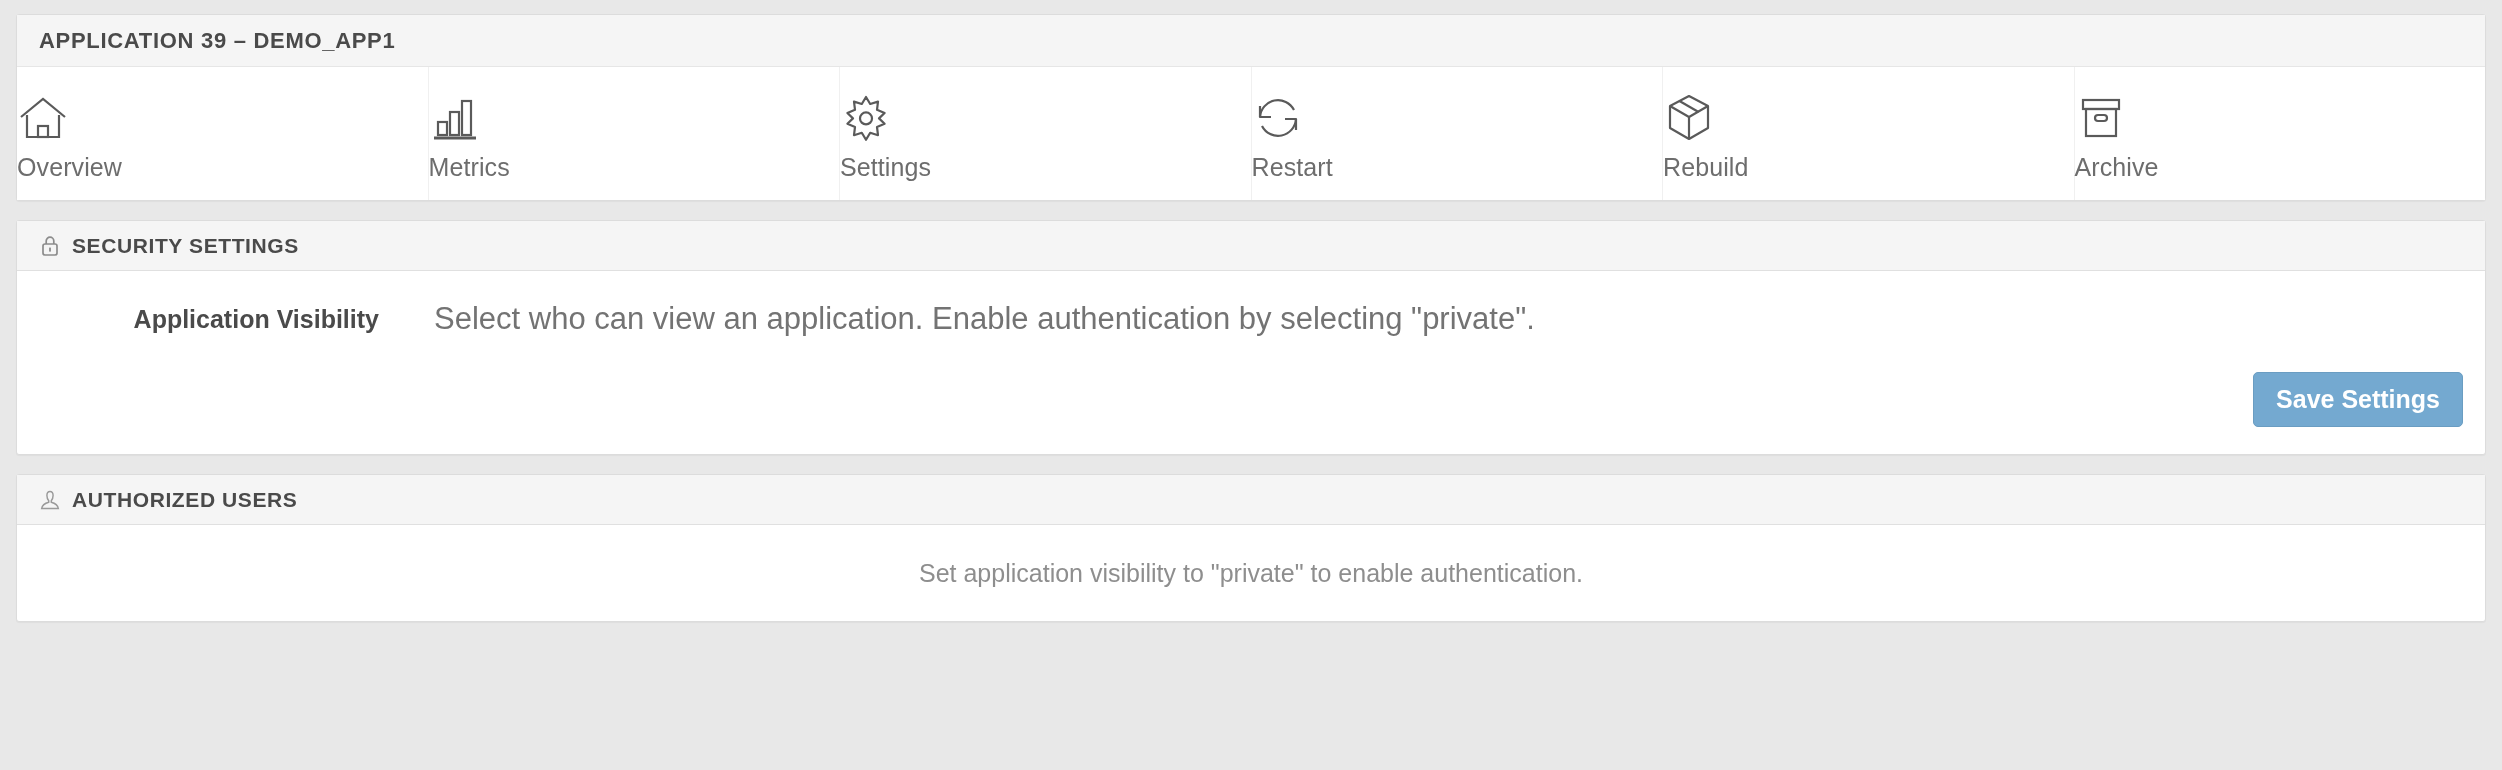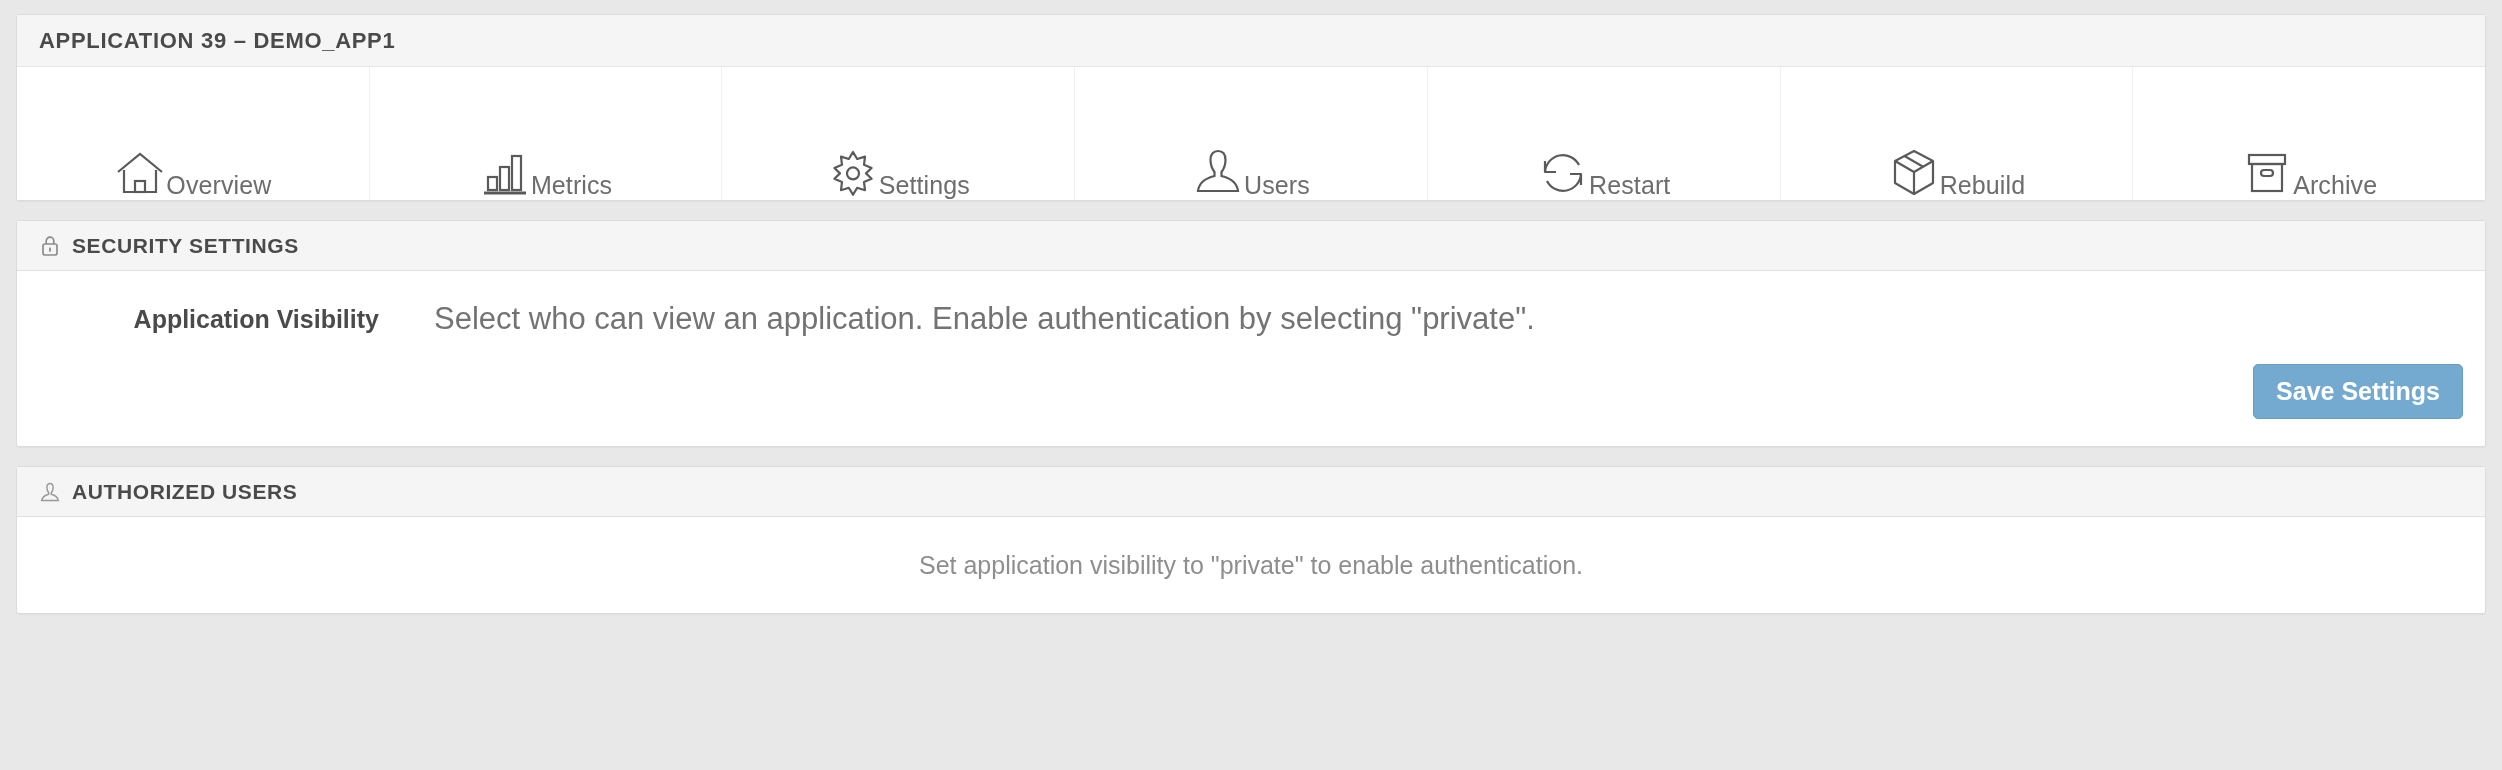--- a/index.html
+++ b/index.html
@@ -58,22 +58,22 @@
   
   .tab-row {
     display: flex;
     height: 133px;
     background: #fff;
   }
 
   .tab {
     flex: 1 1 0;
     display: flex;
-    flex-direction: row;
-    align-items: flex-end;
+    flex-direction: column;
+    align-items: flex-start;
     justify-content: center;
     border-right: 1px solid #f0f0f0;
     cursor: pointer;
     padding-top: 6px;
   }
   .tab:last-child { border-right: none; }
 
   .tab-icon {
     height: 54px;
     display: flex;
@@ -165,20 +165,21 @@
     background: #74a9d0;
     border: 1px solid #6a9dc2;
     border-radius: 5px;
     color: #ffffff;
     font-size: 25px;
     font-weight: bold;
     padding: 14px 22px;
     cursor: pointer;
     font-family: "Liberation Sans", sans-serif;
     line-height: 1;
+    margin-top: 8px;
   }
 
   
   .empty-state {
     height: 96px;
     display: flex;
     align-items: center;
     justify-content: center;
     font-size: 25px;
     color: #8e8e8e;
@@ -239,28 +240,20 @@
       <div class="tab">
         <span class="tab-icon">
           <svg width="52" height="50" viewBox="0 0 52 50" fill="none" stroke="#5a5a5a" stroke-width="2.2" stroke-linejoin="round">
             <path d="M26 4 L30.2 11 L38 8.6 L37 16.8 L44.6 20 L39 25.4 L44.6 30.8 L37 34 L38 42.2 L30.2 39.8 L26 46.8 L21.8 39.8 L14 42.2 L15 34 L7.4 30.8 L13 25.4 L7.4 20 L15 16.8 L14 8.6 L21.8 11 Z"></path>
             <circle cx="26" cy="25.4" r="6"></circle>
           </svg>
         </span>
         <span class="tab-label">Settings</span>
       </div>
 
-      <div class="tab">
-        <span class="tab-icon">
-          <svg width="52" height="50" viewBox="0 0 52 50" fill="none" stroke="#5a5a5a" stroke-width="2.2">
-            <path d="M18.5 12 C18.5 6 21.5 3 26 3 C30.5 3 33.5 6 33.5 12 C33.5 18 31 22 29.5 24 L29.5 28 C38 30 45 35 46 43 L6 43 C7 35 14 30 22.5 28 L22.5 24 C21 22 18.5 18 18.5 12 Z"></path>
-          </svg>
-        </span>
-        <span class="tab-label">Users</span>
-      </div>
 
 
       <div class="tab">
         <span class="tab-icon">
           <svg width="52" height="50" viewBox="0 0 52 50" fill="none" stroke="#5a5a5a" stroke-width="2.2" stroke-linejoin="round">
             <path d="M8 24 A18 18 0 0 1 42 17"></path>
             <path d="M44 26 A18 18 0 0 1 10 33"></path>
             <polyline points="8,13 8,24 19,24"></polyline>
             <polyline points="44,37 44,26 33,26"></polyline>
           </svg>

